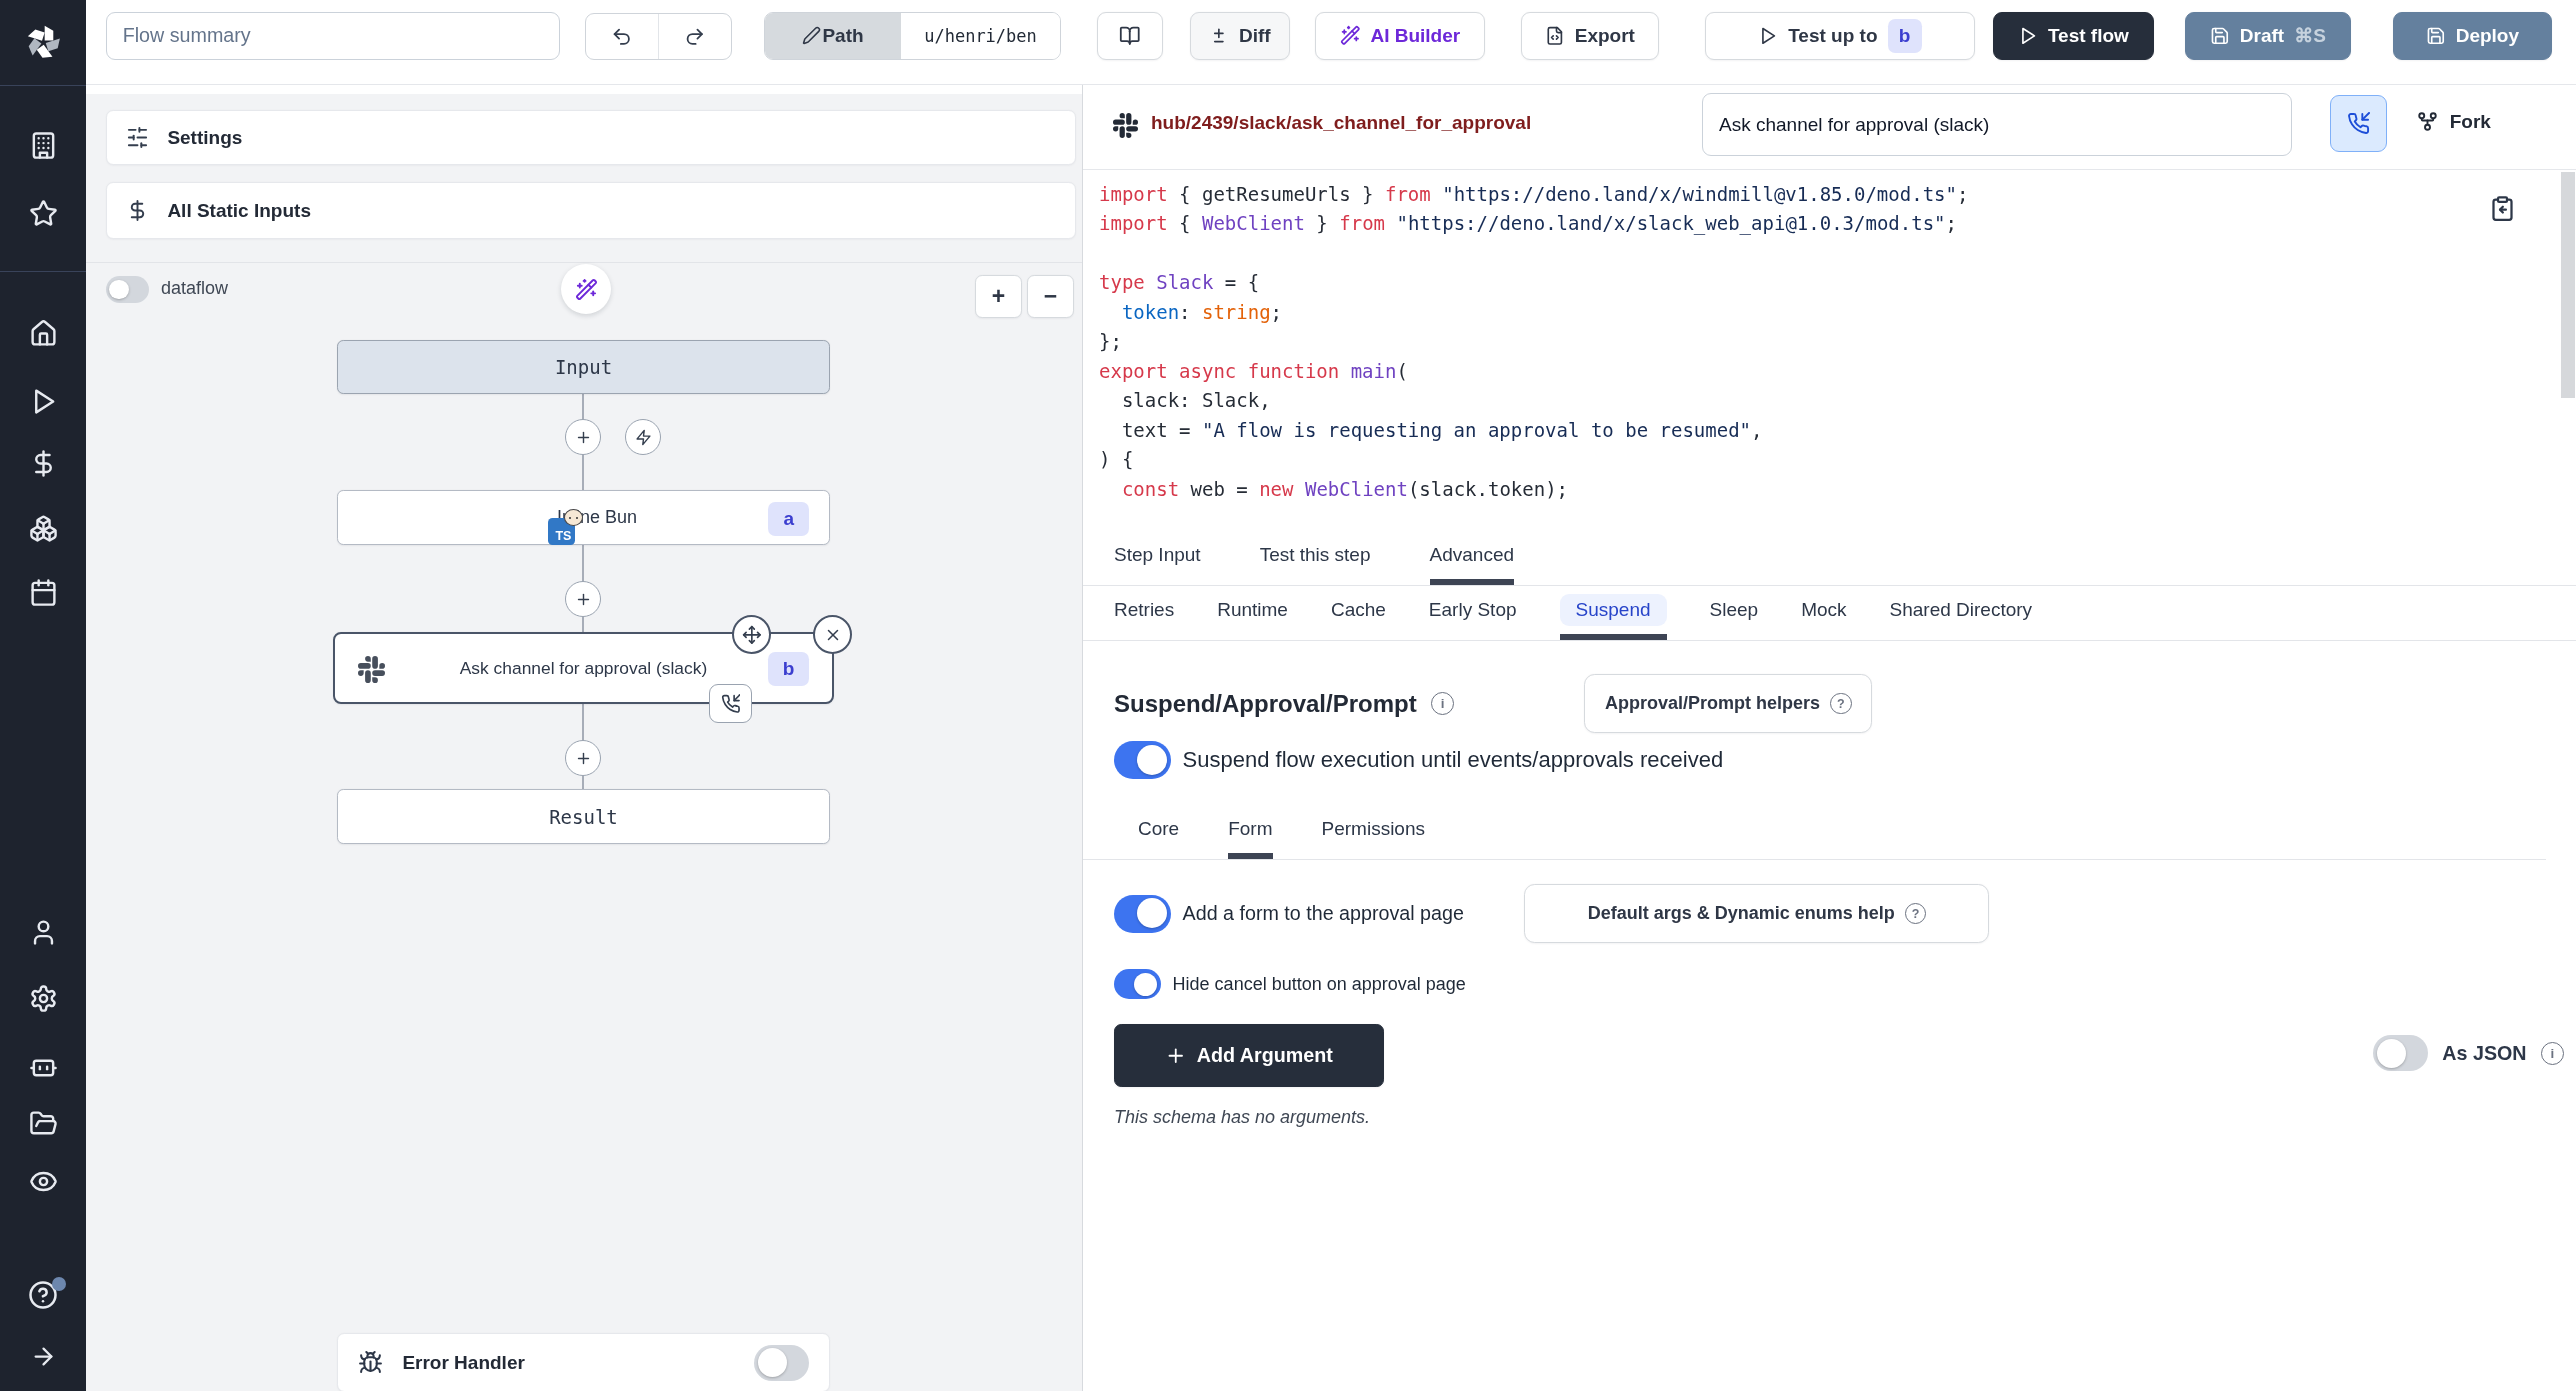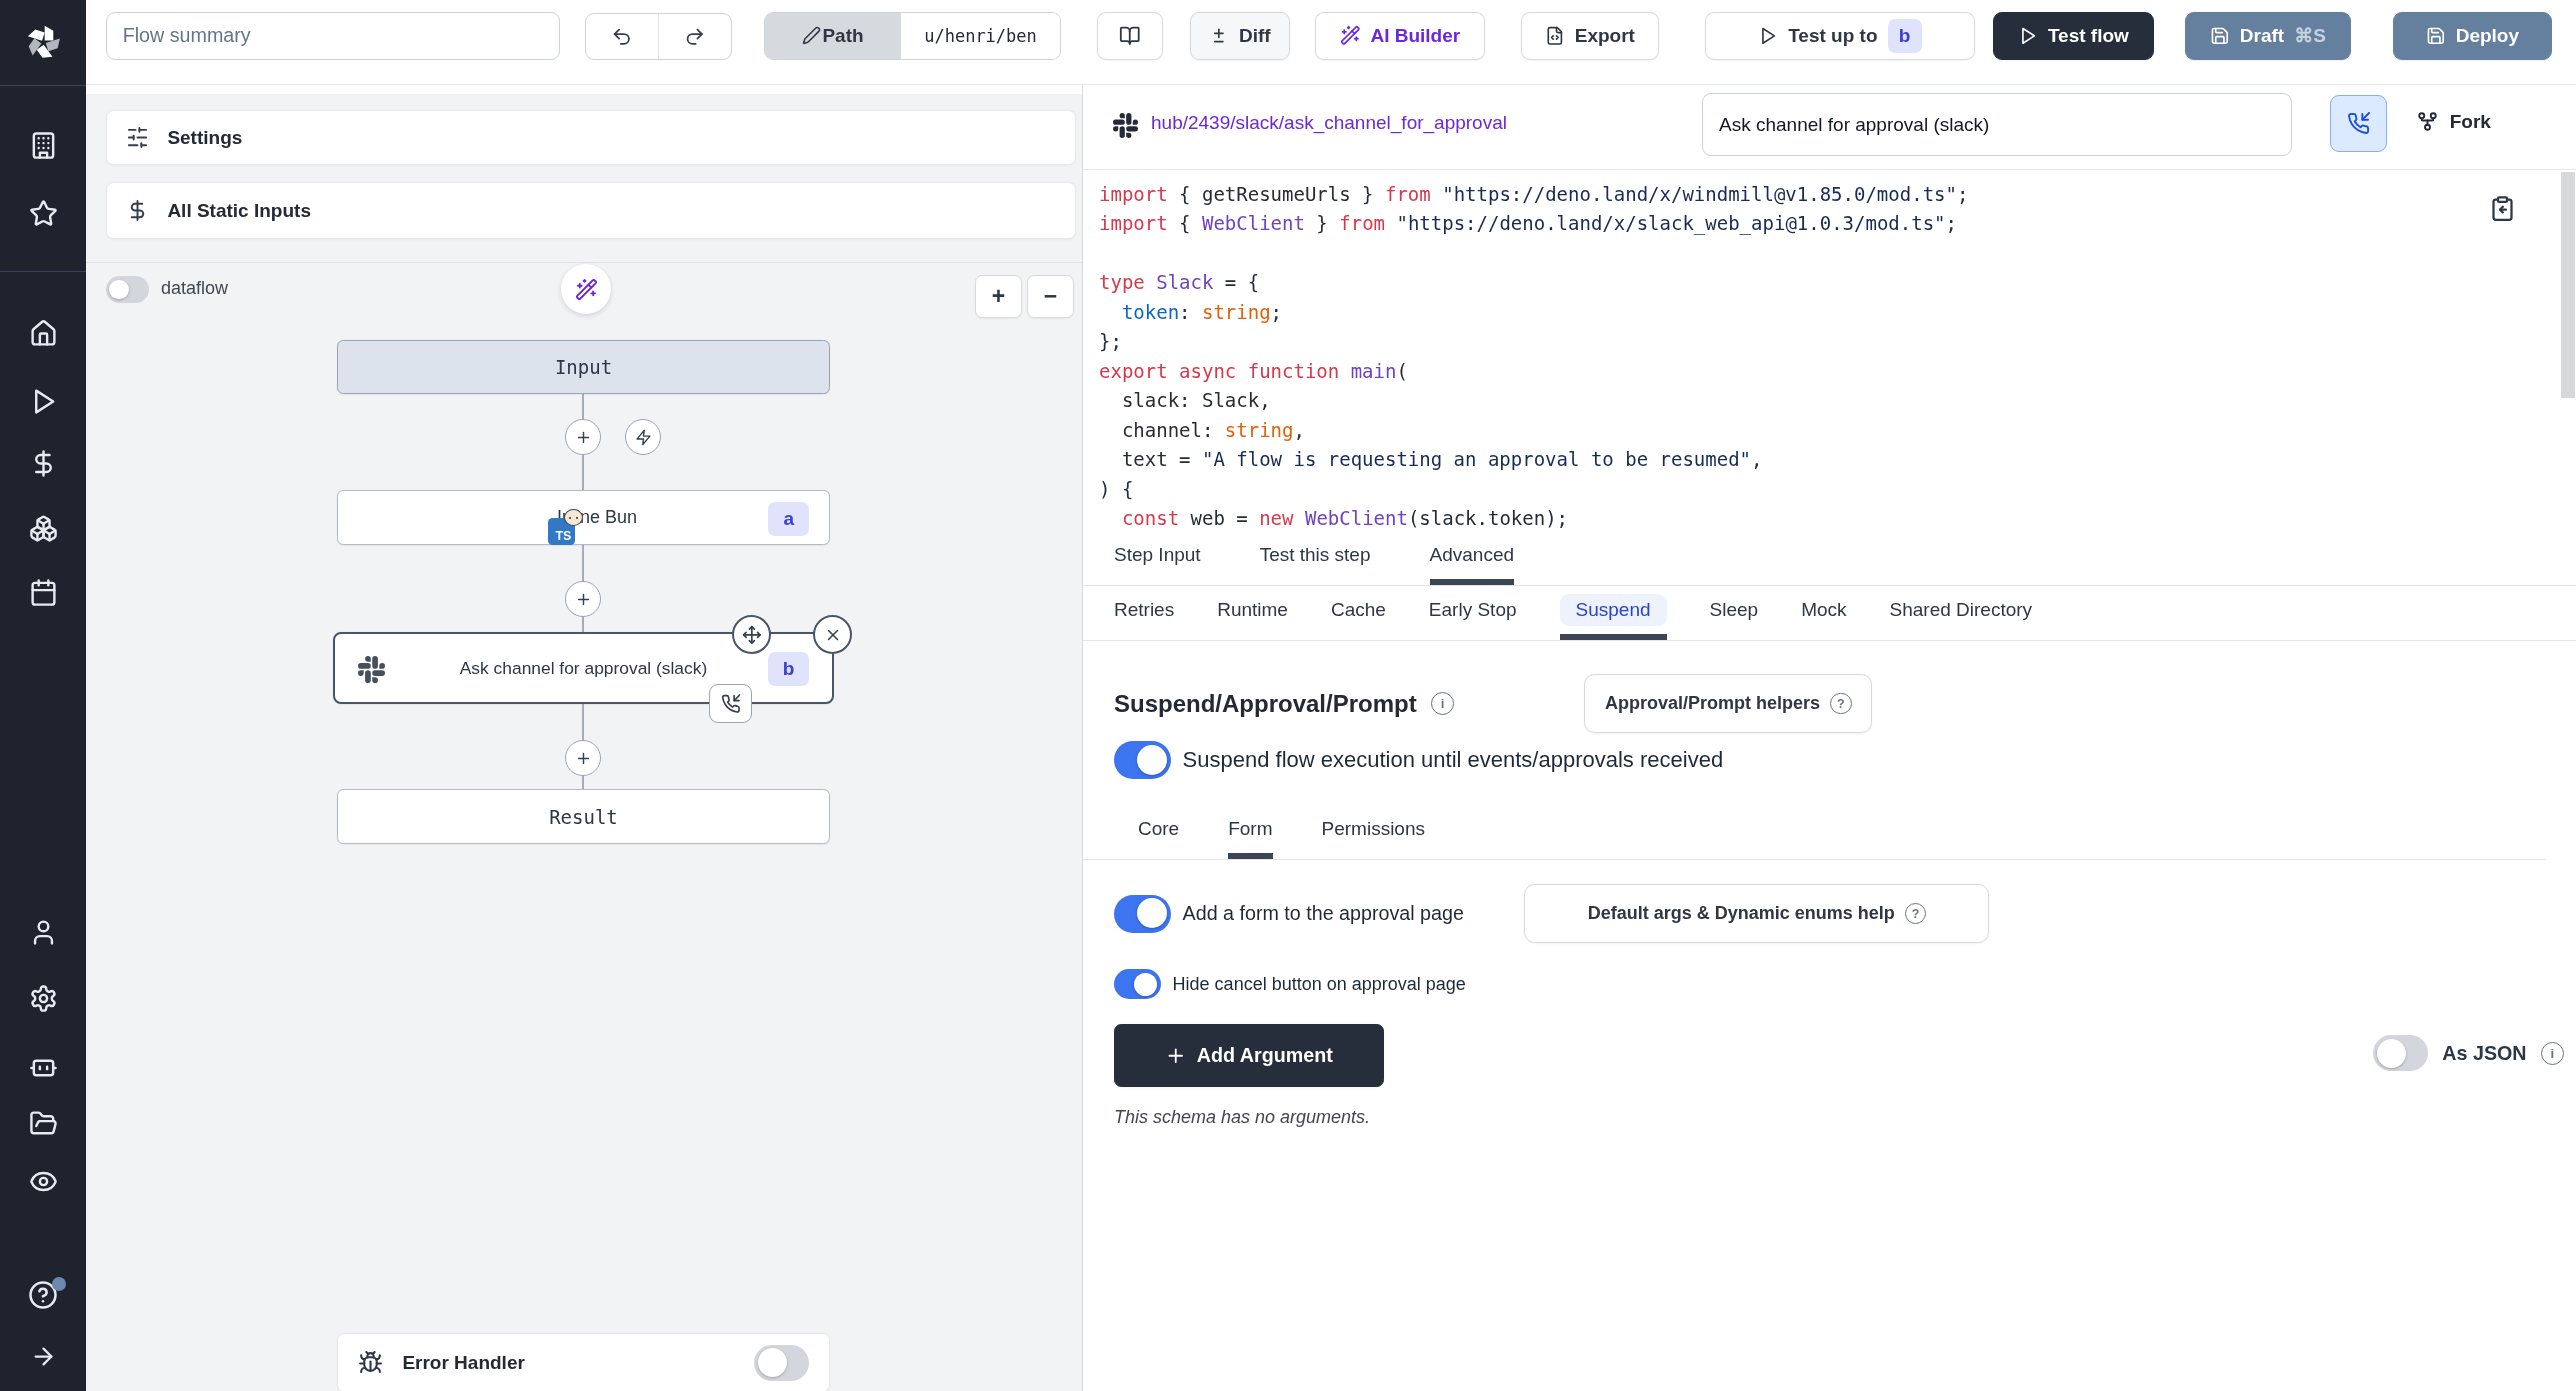--- a/index.html
+++ b/index.html
@@ -452,21 +452,21 @@
     <div class="tgl tg-xl" style="margin-left:auto"></div>
   </div>
 </section>
 
 <section class="abs right">
 
   <div class="abs hdr">
     <svg class="fill" width="25" height="25" viewBox="0 0 24 24" style="position:absolute;left:29.5px;top:28px;color:#232a36">
       <path d="M5.042 15.165a2.528 2.528 0 0 1-2.52 2.523A2.528 2.528 0 0 1 0 15.165a2.527 2.527 0 0 1 2.522-2.52h2.52v2.52zM6.313 15.165a2.527 2.527 0 0 1 2.521-2.52 2.527 2.527 0 0 1 2.521 2.52v6.313A2.528 2.528 0 0 1 8.834 24a2.528 2.528 0 0 1-2.521-2.522v-6.313zM8.834 5.042a2.528 2.528 0 0 1-2.521-2.52A2.528 2.528 0 0 1 8.834 0a2.528 2.528 0 0 1 2.521 2.522v2.52H8.834zM8.834 6.313a2.528 2.528 0 0 1 2.521 2.521 2.528 2.528 0 0 1-2.521 2.521H2.522A2.528 2.528 0 0 1 0 8.834a2.528 2.528 0 0 1 2.522-2.521h6.312zM18.956 8.834a2.528 2.528 0 0 1 2.522-2.521A2.528 2.528 0 0 1 24 8.834a2.528 2.528 0 0 1-2.522 2.521h-2.522V8.834zM17.688 8.834a2.528 2.528 0 0 1-2.523 2.521 2.527 2.527 0 0 1-2.52-2.521V2.522A2.527 2.527 0 0 1 15.165 0a2.528 2.528 0 0 1 2.523 2.522v6.312zM15.165 18.956a2.528 2.528 0 0 1 2.523 2.522A2.528 2.528 0 0 1 15.165 24a2.527 2.527 0 0 1-2.52-2.522v-2.522h2.52zM15.165 17.688a2.527 2.527 0 0 1-2.52-2.523 2.526 2.526 0 0 1 2.52-2.52h6.313A2.527 2.527 0 0 1 24 15.165a2.528 2.528 0 0 1-2.522 2.523h-6.313z"></path>
     </svg>
-    <span class="abs" style="left:68px;top:27px;font-size:19px;font-weight:400;color:#6d28d9">hub/2439/slack/ask_channel_for_approval</span>
+    <span class="abs" style="left:68px;top:27px;font-size:19px;font-weight:700;color:#7f1d1d">hub/2439/slack/ask_channel_for_approval</span>
     <input class="abs inp" style="left: 619px; top: 8px; width: 590px; height: 63px;" value="Ask channel for approval (slack)">
     <div class="abs" style="left:1247px;top:9.8px;width:57px;height:57px;background:#dbeafe;border:1.3px solid #7fb0f8;border-radius:9px;display:flex;align-items:center;justify-content:center;color:#1d4ed8;cursor:pointer">
       <svg class="ic" width="23" height="23" viewBox="0 0 24 24">
           <polyline points="16 2 16 8 22 8"></polyline>
           <line x1="23" y1="1" x2="16" y2="8"></line>
           <path d="M22 16.92v3a2 2 0 0 1-2.18 2 19.79 19.79 0 0 1-8.63-3.07 19.5 19.5 0 0 1-6-6 19.79 19.79 0 0 1-3.07-8.67A2 2 0 0 1 4.11 2h3a2 2 0 0 1 2 1.72 12.84 12.84 0 0 0 .7 2.81 2 2 0 0 1-.45 2.11L8.09 9.91a16 16 0 0 0 6 6l1.27-1.27a2 2 0 0 1 2.11-.45 12.84 12.84 0 0 0 2.81.7A2 2 0 0 1 22 16.92z"></path>
         </svg>
     </div>
     <div class="abs" style="left:1333px;top:25px;display:flex;align-items:center;gap:10.7px;color:#232a36;cursor:pointer">
       <svg class="ic" width="23" height="23" viewBox="0 0 24 24">
@@ -483,21 +483,20 @@
   <div class="abs codearea">
     <div class="abs" style="left:16px;top:9.8px">
         <div class="cl"><span class="tok-k">import</span><span class="tok-d"> { getResumeUrls } </span><span class="tok-k">from</span><span class="tok-s"> "https://deno.land/x/windmill@v1.85.0/mod.ts"</span><span class="tok-d">;</span></div>
         <div class="cl"><span class="tok-k">import</span><span class="tok-d"> { </span><span class="tok-t">WebClient</span><span class="tok-d"> } </span><span class="tok-k">from</span><span class="tok-s"> "https://deno.land/x/slack_web_api@1.0.3/mod.ts"</span><span class="tok-d">;</span></div>
         <div class="cl"> </div>
         <div class="cl"><span class="tok-k">type</span><span class="tok-t"> Slack</span><span class="tok-d"> = {</span></div>
         <div class="cl"><span class="tok-v">  token</span><span class="tok-d">: </span><span class="tok-o">string</span><span class="tok-d">;</span></div>
         <div class="cl"><span class="tok-d">};</span></div>
         <div class="cl"><span class="tok-k">export async function</span><span class="tok-t"> main</span><span class="tok-d">(</span></div>
         <div class="cl"><span class="tok-d">  slack: Slack,</span></div>
-        <div class="cl"><span class="tok-d">  channel: </span><span class="tok-o">string</span><span class="tok-d">,</span></div>
         <div class="cl"><span class="tok-d">  text = </span><span class="tok-s">"A flow is requesting an approval to be resumed"</span><span class="tok-d">,</span></div>
         <div class="cl"><span class="tok-d">) {</span></div>
         <div class="cl"><span class="tok-d">  </span><span class="tok-k">const</span><span class="tok-d"> web = </span><span class="tok-k">new</span><span class="tok-d"> </span><span class="tok-t">WebClient</span><span class="tok-d">(slack.token);</span></div>
       </div>
     <div class="abs" style="left:1406px;top:25px;color:#2d3748;cursor:pointer">
       <svg class="ic" width="27" height="27" viewBox="0 0 24 24">
           <rect x="8" y="2" width="8" height="4" rx="1"></rect>
           <path d="M16 4h2a2 2 0 0 1 2 2v14a2 2 0 0 1-2 2H6a2 2 0 0 1-2-2V6a2 2 0 0 1 2-2h2"></path>
           <path d="M15 13h-5"></path>
           <path d="m12.3 10.5-2.5 2.5 2.5 2.5"></path>

